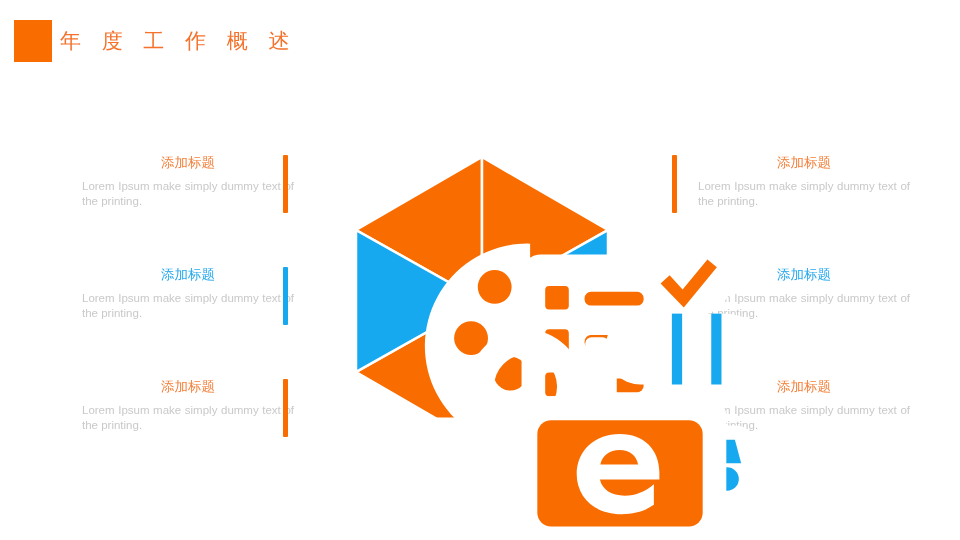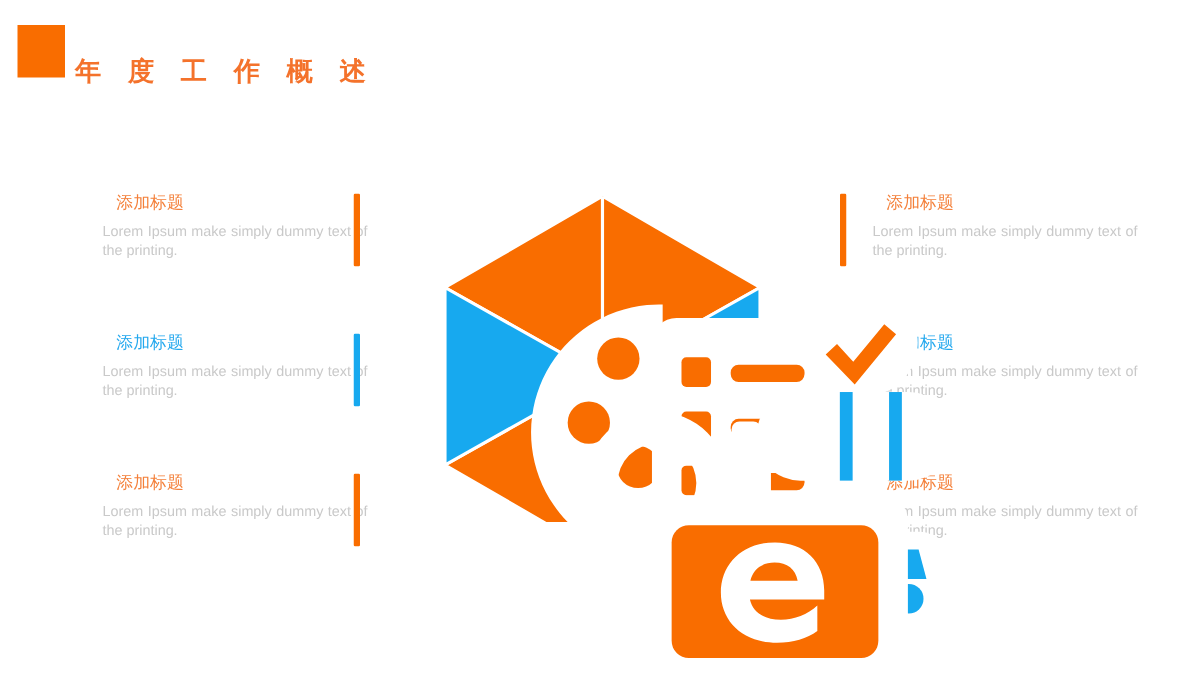--- a/index.html
+++ b/index.html
@@ -12,26 +12,26 @@
   }
 
   
   #header { position:absolute; left:0; top:20px; height:42px; }
   #title-marker {
     position:absolute; left:14px; top:0;
     width:38px; height:42px;
     background:#f96d00;
   }
   #slide-title {
-    position:absolute; left:60px; top:18px;
+    position:absolute; left:60px; top:2px;
     font-size:21px;
     letter-spacing:7px;
     color:#f4722b;
     font-family:"DejaVu Sans", sans-serif;
-    font-weight:700;
+    font-weight:400;
     white-space:nowrap;
     line-height:38px;
   }
 
   
   .block { position:absolute; width:212px; }
   .block .btitle {
     font-size:13.5px;
     font-family:"DejaVu Sans", sans-serif;
     line-height:16px;
@@ -41,21 +41,21 @@
   .block .bbody {
     font-size:11.5px;
     color:#c9c9c9;
     line-height:14.5px;
     text-align:justify;
     text-align-last:left;
     font-family:"Liberation Sans", sans-serif;
   }
   .block.left  { left:82px;  text-align:left; }
   .block.right { left:698px; text-align:left; }
-  .block.left .btitle, .block.right .btitle { text-align:left;margin-left:11px; }
+  .block.left .btitle, .block.right .btitle { text-align:center; }
 
   .bar { position:absolute; width:4px; border-radius:1px; }
   .bar.left-bar  { left:283px; width:5px; }
   .bar.right-bar { left:672px; width:5px; }
 
   .t-orange { color:#f4803a; }
   .t-blue   { color:#23a8ee; }
   .bg-orange{ background:#f96d00; }
   .bg-blue  { background:#17a9ef; }
 

